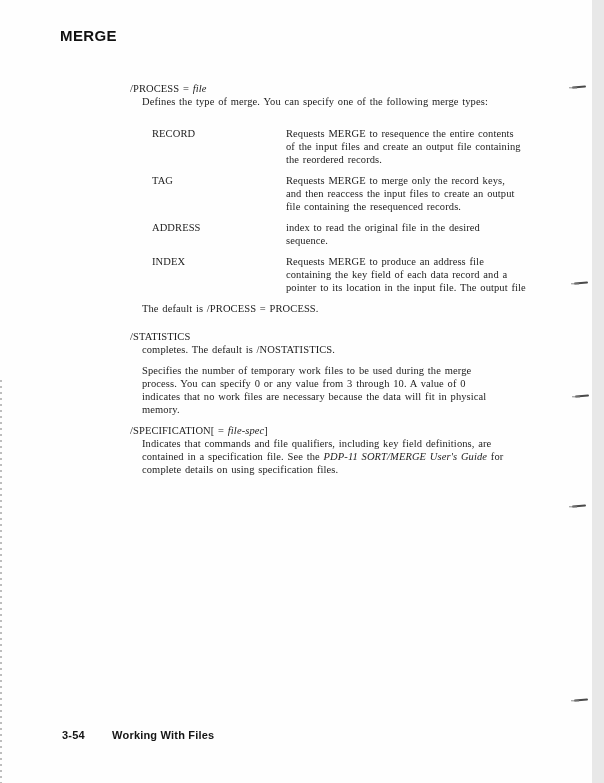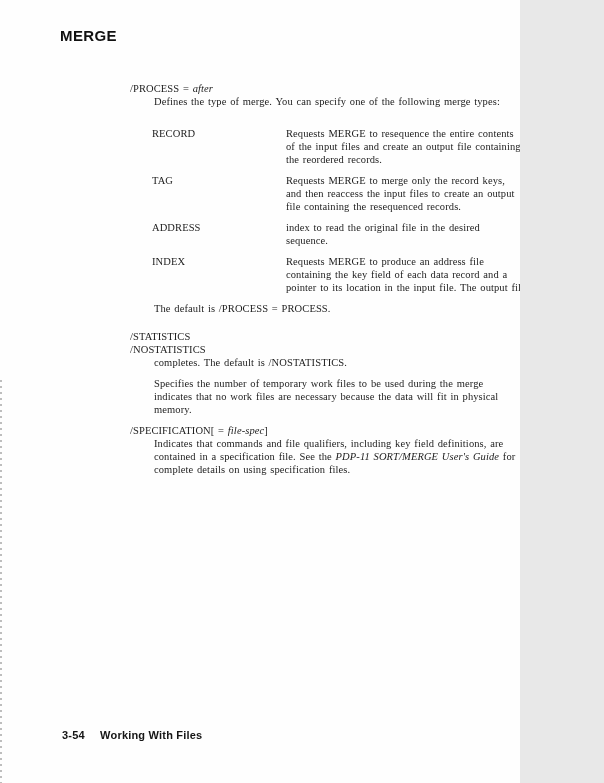--- a/index.html
+++ b/index.html
@@ -1,18 +1,18 @@
 <!DOCTYPE html>
 <html><head>
 <meta charset="utf-8">
 <style>
   html, body { margin: 0; padding: 0; background: #e8e8e8; }
   .page {
     position: relative;
-    width: 520px;
+    width: 592px;
     height: 783px;
     background: #fefefe;
     overflow: hidden;
     font-family: "Liberation Serif", serif;
     color: #1c1c1c;
   }
   .running-header {
     position: absolute;
     left: 60px;
     top: 27px;
@@ -28,42 +28,42 @@
     top: 82px;
     width: 460px;
     font-size: 10.5px;
     line-height: 13px;
     letter-spacing: 0.1px;
     word-spacing: 1px;
     white-space: nowrap;
   }
   .qual-label { display: block; }
   .variable { font-style: italic; }
-  .indent { margin-left: 24px; font-family: Liberation Serif, serif; }
+  .indent { margin-left: 12px; font-family: Liberation Serif, serif; }
   .intro { margin-bottom: 19px; }
   .merge-table { margin-left: 22px; }
   .table-row { display: flex; margin-bottom: 8px; }
   .table-term { width: 134px; flex: 0 0 134px; }
   .table-def { flex: 1; }
   .default-note { margin-top: 3px; margin-bottom: 15px; }
   .section { margin-bottom: 8px; }
   .section-last { margin-bottom: 0; }
   .para-line { display: block; }
   .italic-title { font-style: italic; }
   .footer {
     position: absolute;
     left: 62px;
     top: 729px;
     font-family: "Liberation Sans", sans-serif;
     font-weight: 700;
     font-size: 11px;
     letter-spacing: 0.2px;
     color: #151515;
   }
-  .footer-page { display: inline-block; margin-right: 12px; text-align: right; }
+  .footer-page { display: inline-block; margin-right: 24px; text-align: right; }
   
   .scan-mark {
     position: absolute;
     width: 14px;
     height: 2px;
     background: #4a4a4a;
     border-radius: 2px;
     transform: rotate(-4deg);
   }
   .scan-mark::after {
@@ -94,21 +94,21 @@
 </head>
 <body>
 
 <div class="page">
 
   <div class="running-header">MERGE</div>
 
   <div class="content">
 
     <div class="section">
-      <span class="qual-label"><span>/PROCESS = </span><span class="variable">after</span></span>
+      <span class="qual-label"><span>/PROCESS = </span><span class="variable">file</span></span>
       <div class="indent intro">Defines the type of merge. You can specify one of the following merge types:</div>
 
       <div class="merge-table">
         <div class="table-row">
           <div class="table-term">RECORD</div>
           <div class="table-def">
             <span class="para-line">Requests MERGE to resequence the entire contents</span>
             <span class="para-line">of the input files and create an output file containing</span>
             <span class="para-line">the reordered records.</span>
           </div>
@@ -136,29 +136,29 @@
             <span class="para-line">pointer to its location in the input file. The output file</span>
           </div>
         </div>
       </div>
 
       <div class="indent default-note">The default is /PROCESS = PROCESS.</div>
     </div>
 
     <div class="section">
       <span class="qual-label">/STATISTICS</span>
-      <span class="qual-label">/NOSTATISTICS</span>
       <div class="indent">
         <span class="para-line">completes. The default is /NOSTATISTICS.</span>
       </div>
     </div>
 
     <div class="section">
       <div class="indent">
         <span class="para-line">Specifies the number of temporary work files to be used during the merge</span>
+        <span class="para-line">process. You can specify 0 or any value from 3 through 10. A value of 0</span>
         <span class="para-line">indicates that no work files are necessary because the data will fit in physical</span>
         <span class="para-line">memory.</span>
       </div>
     </div>
 
     <div class="section section-last">
       <span class="qual-label"><span>/SPECIFICATION[ = </span><span class="variable">file-spec</span><span>]</span></span>
       <div class="indent">
         <span class="para-line">Indicates that commands and file qualifiers, including key field definitions, are</span>
         <span class="para-line"><span>contained in a specification file. See the </span><span class="italic-title">PDP-11 SORT/MERGE User's Guide</span><span> for</span></span>

